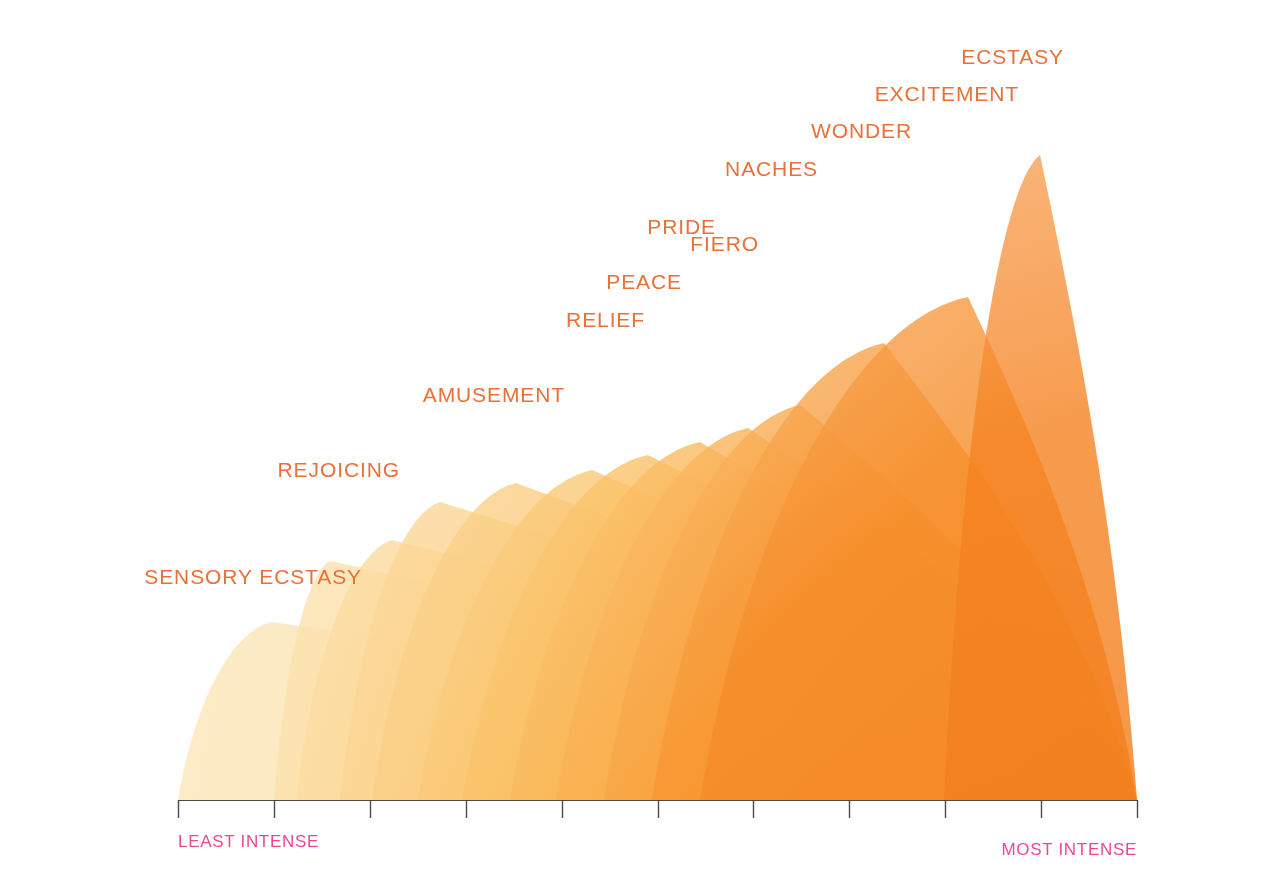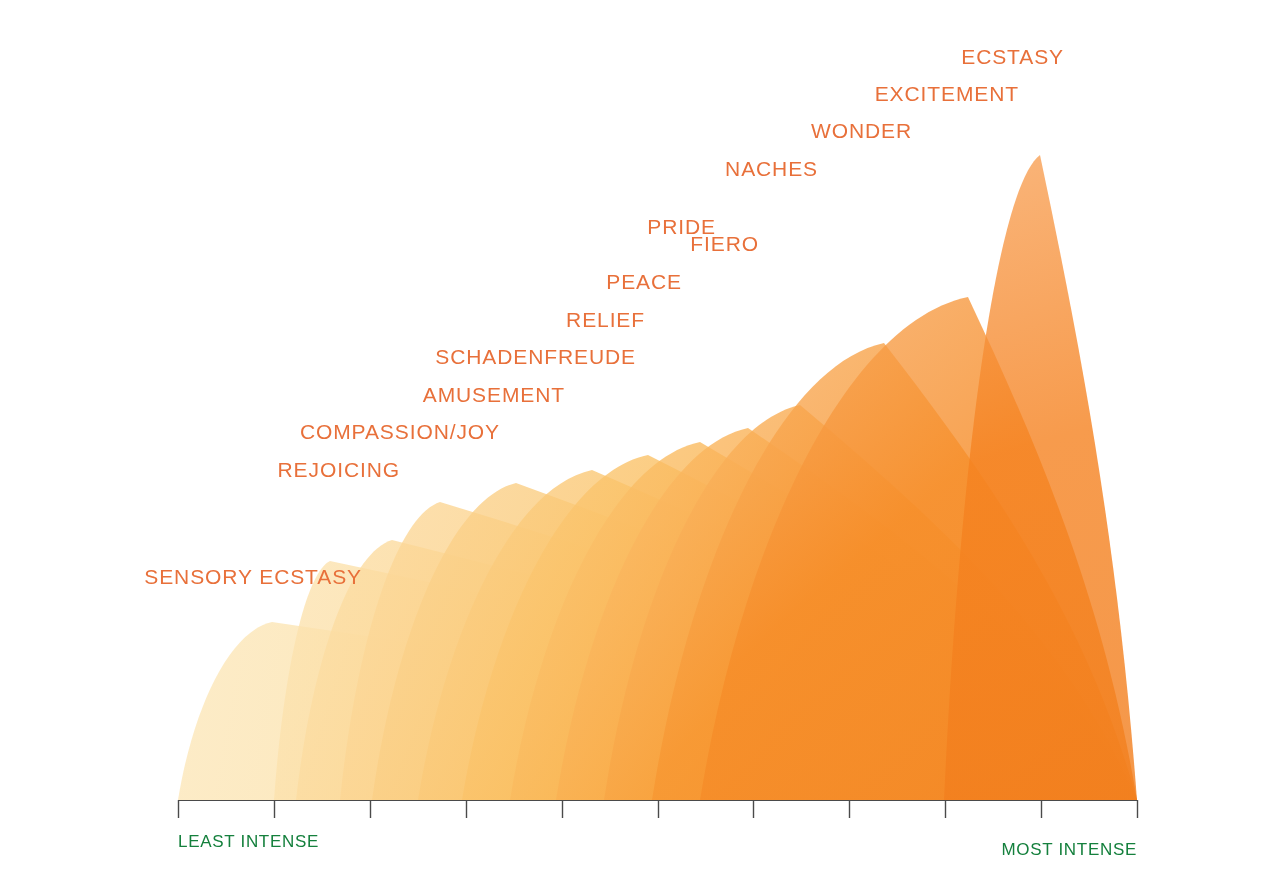--- a/index.html
+++ b/index.html
@@ -45,21 +45,21 @@
     transform: translateY(-50%);
     pointer-events: auto;
     cursor: default;
   }
   .emotion-label.right-align {
     transform: translate(-100%, -50%);
   }
   .axis-caption {
     position: absolute;
     white-space: nowrap;
-    color: #15803d;
+    color: #ec4899;
     font-size: 17px;
     letter-spacing: 0.7px;
     font-weight: 400;
     transform: translateY(-50%);
   }
   .axis-caption.cap-right {
     transform: translate(-100%, -50%);
   }
 </style>
 </head>
@@ -168,23 +168,21 @@
 
   <div id="label-layer">
       <div class="emotion-label right-align" style="left: 1064px; top: 57px;">ECSTASY</div>
       <div class="emotion-label right-align" style="left: 1019px; top: 94px;">EXCITEMENT</div>
       <div class="emotion-label right-align" style="left: 912px; top: 131px;">WONDER</div>
       <div class="emotion-label right-align" style="left: 818px; top: 169px;">NACHES</div>
       <div class="emotion-label right-align" style="left: 716px; top: 207px; margin-top: 20px;">PRIDE</div>
       <div class="emotion-label right-align" style="left: 759px; top: 244px;">FIERO</div>
       <div class="emotion-label right-align" style="left: 682px; top: 282px;">PEACE</div>
       <div class="emotion-label right-align" style="left: 645px; top: 320px;">RELIEF</div>
-      <div class="emotion-label right-align" style="left: 636px; top: 357px;">SCHADENFREUDE</div>
       <div class="emotion-label right-align" style="left: 565px; top: 395px; text-align: right;">AMUSEMENT</div>
-      <div class="emotion-label right-align" style="left: 500px; top: 432px;">COMPASSION/JOY</div>
       <div class="emotion-label right-align" style="left: 400px; top: 470px;">REJOICING</div>
       <div class="emotion-label right-align" style="left: 362px; top: 577px;">SENSORY ECSTASY</div>
     </div>
 
   <div class="axis-caption cap-left" id="cap-left" style="left:178px; top:842px;">LEAST INTENSE</div>
 
   <div class="axis-caption cap-right" id="cap-right" style="left:1137px; top:842px;margin-top:8px;">MOST INTENSE</div>
 
 </div>
 

